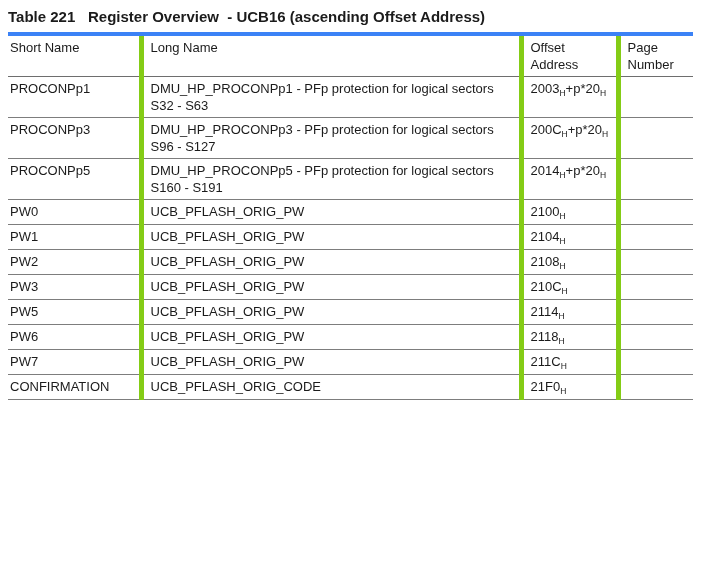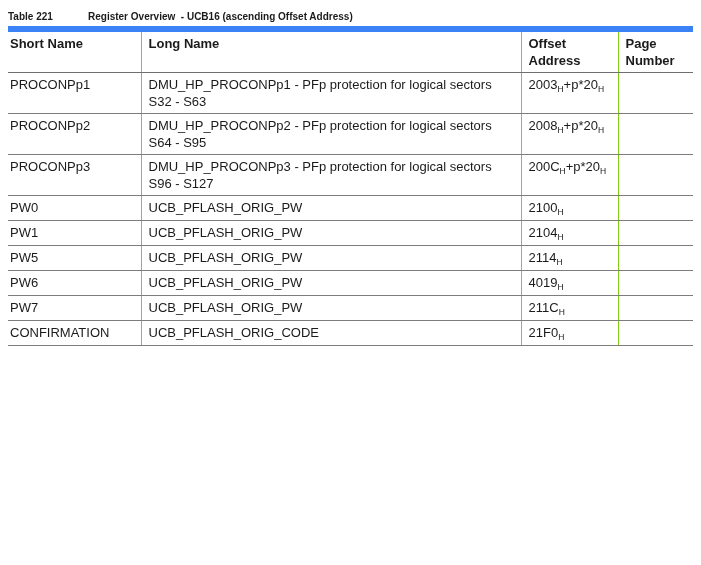--- a/index.html
+++ b/index.html
@@ -13,24 +13,24 @@
     font-family: "Liberation Sans", sans-serif;
     color: #1b1b1b;
     font-size: 13px;
     overflow: hidden;
   }
   .page {
     padding: 9px 8px 0 8px;
   }
   .caption {
     font-weight: bold;
-    font-size: 10px;
+    font-size: 15px;
     line-height: 15px;
-    padding-bottom: 2px;
-    border-bottom: 6px solid #3b82f6;
+    padding-bottom: 8px;
+    border-bottom: 4px solid #3b82f6;
     white-space: nowrap;
   }
   .cap-label {
     display: inline-block;
     min-width: 80px;
   }
   .cap-title {
     white-space: pre;
   }
   table.reg-table {
@@ -40,23 +40,23 @@
   }
   .reg-table th, .reg-table td {
     vertical-align: top;
     text-align: left;
     padding: 4px 4px 3px 7px;
     line-height: 16.5px;
     border-bottom: 1px solid #7d7d7d;
     overflow: hidden;
     font-size: 13px;
   }
-  .reg-table th { font-weight: bold; margin-left: 20px; }
+  .reg-table th { font-weight: normal; margin-left: 20px; }
   .reg-table th:first-child, .reg-table td:first-child { padding-left: 2px; }
-  .reg-table th + th, .reg-table td + td { border-left: 1px solid #84cc16; }
+  .reg-table th + th, .reg-table td + td { border-left: 5px solid #84cc16; }
   .reg-table tbody td { height: 17px; }
   .reg-table thead th { border-bottom: 1px solid #6e6e6e; }
   sub.hexsub {
     font-size: 8.5px;
     line-height: 0;
     vertical-align: baseline;
     position: relative;
     top: 3px;
   }
 </style>
@@ -85,53 +85,65 @@
       </tr>
     </thead>
     <tbody>
         <tr>
           <td>PROCONPp1</td>
           <td>DMU_HP_PROCONPp1 - PFp protection for logical sectors S32 - S63</td>
           <td><span>2003</span><sub class="hexsub">H</sub><span>+p*20</span><sub class="hexsub">H</sub></td>
           <td></td>
         </tr>
         <tr>
-          <td>PROCONPp2</td>
-          <td>DMU_HP_PROCONPp2 - PFp protection for logical sectors S64 - S95</td>
-          <td><span>2008</span><sub class="hexsub">H</sub><span>+p*20</span><sub class="hexsub">H</sub></td>
+          <td>PROCONPp3</td>
+          <td>DMU_HP_PROCONPp3 - PFp protection for logical sectors S96 - S127</td>
+          <td><span>200C</span><sub class="hexsub">H</sub><span>+p*20</span><sub class="hexsub">H</sub></td>
           <td></td>
         </tr>
         <tr>
-          <td>PROCONPp3</td>
-          <td>DMU_HP_PROCONPp3 - PFp protection for logical sectors S96 - S127</td>
-          <td><span>200C</span><sub class="hexsub">H</sub><span>+p*20</span><sub class="hexsub">H</sub></td>
+          <td>PROCONPp5</td>
+          <td>DMU_HP_PROCONPp5 - PFp protection for logical sectors S160 - S191</td>
+          <td><span>2014</span><sub class="hexsub">H</sub><span>+p*20</span><sub class="hexsub">H</sub></td>
           <td></td>
         </tr>
         <tr>
           <td>PW0</td>
           <td>UCB_PFLASH_ORIG_PW</td>
           <td><span>2100</span><sub class="hexsub">H</sub></td>
           <td></td>
         </tr>
         <tr>
           <td>PW1</td>
           <td>UCB_PFLASH_ORIG_PW</td>
           <td><span>2104</span><sub class="hexsub">H</sub></td>
           <td></td>
         </tr>
         <tr>
+          <td>PW2</td>
+          <td>UCB_PFLASH_ORIG_PW</td>
+          <td><span>2108</span><sub class="hexsub">H</sub></td>
+          <td></td>
+        </tr>
+        <tr>
+          <td>PW3</td>
+          <td>UCB_PFLASH_ORIG_PW</td>
+          <td><span>210C</span><sub class="hexsub">H</sub></td>
+          <td></td>
+        </tr>
+        <tr>
           <td>PW5</td>
           <td>UCB_PFLASH_ORIG_PW</td>
           <td><span>2114</span><sub class="hexsub">H</sub></td>
           <td></td>
         </tr>
         <tr>
           <td>PW6</td>
           <td>UCB_PFLASH_ORIG_PW</td>
-          <td><span>4019</span><sub class="hexsub">H</sub></td>
+          <td><span>2118</span><sub class="hexsub">H</sub></td>
           <td></td>
         </tr>
         <tr>
           <td>PW7</td>
           <td>UCB_PFLASH_ORIG_PW</td>
           <td><span>211C</span><sub class="hexsub">H</sub></td>
           <td></td>
         </tr>
         <tr>
           <td>CONFIRMATION</td>

